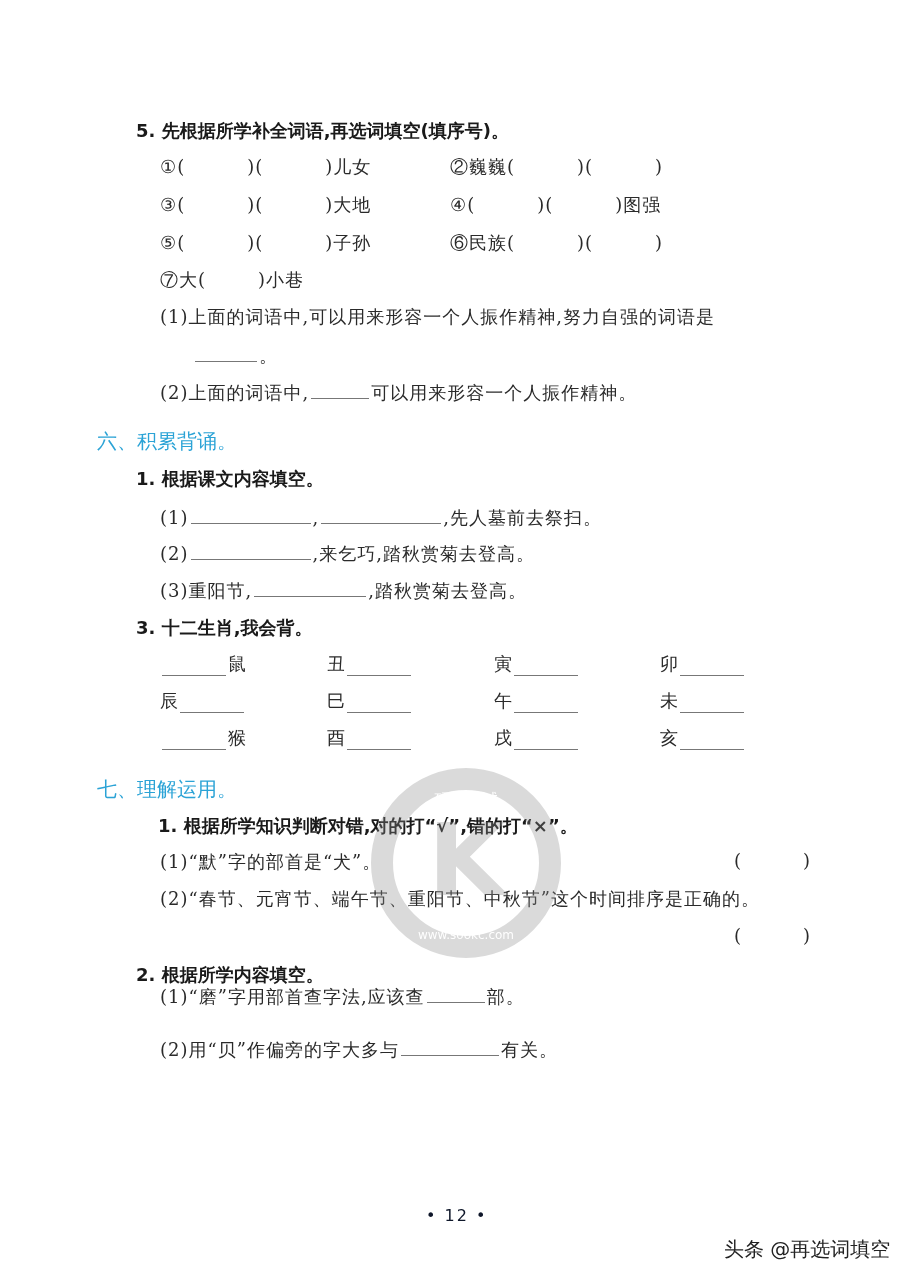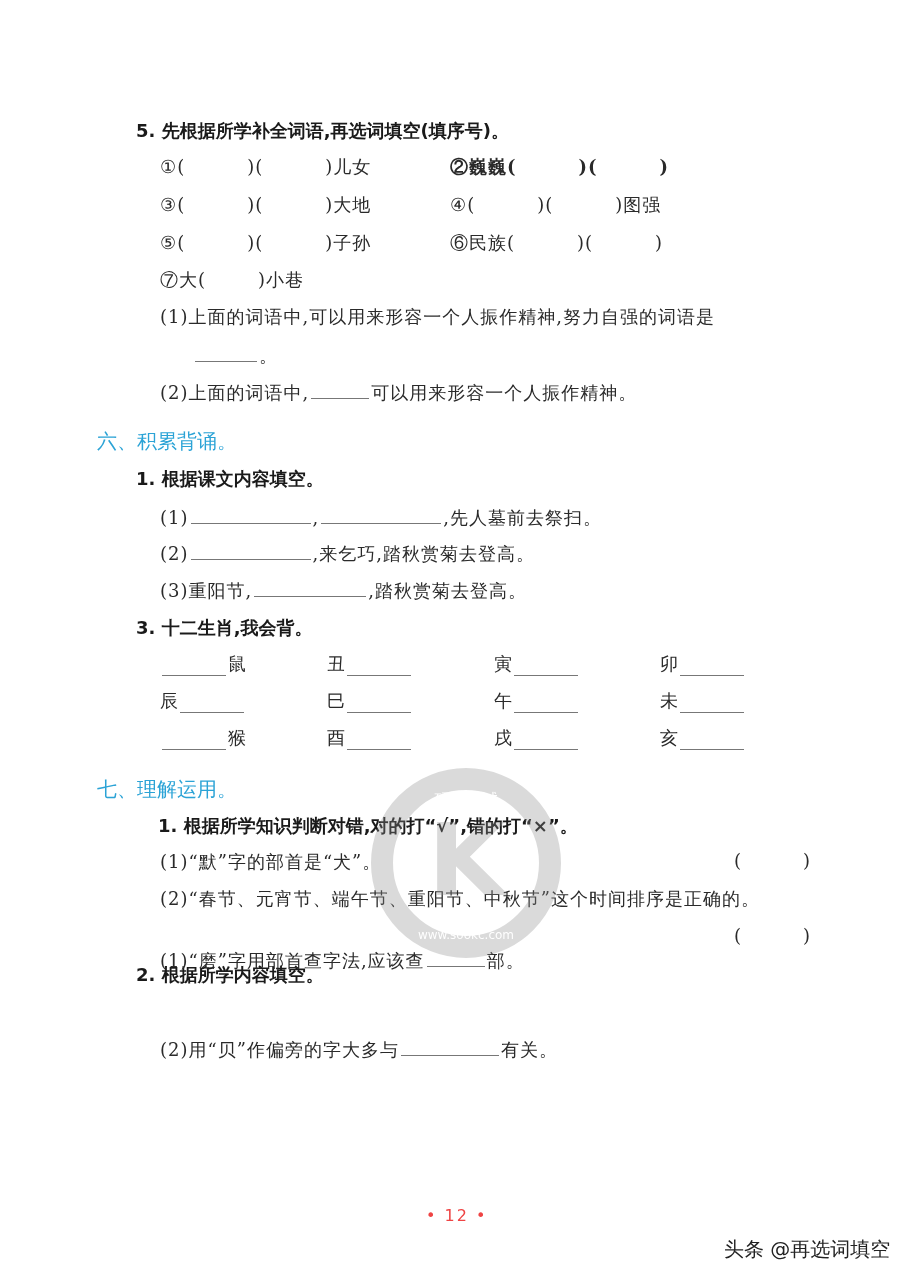--- a/index.html
+++ b/index.html
@@ -11,33 +11,33 @@
   .abs { position: absolute; white-space: nowrap; }
   .q { font-family: "DejaVu Sans", "Liberation Sans", sans-serif; font-weight: bold; font-size: 18px; color: #1a1a1a; }
   .sec { font-family: "DejaVu Sans", "Liberation Sans", sans-serif; font-size: 20px; color: #2ba3d6; }
   .t { font-size: 18px; color: #2a2a2a; letter-spacing: 1px; }
   .blank { display: inline-block; border-bottom: 1px solid #777; height: 18px; vertical-align: baseline; margin: 0 2px; }
   .paren-gap { display: inline-block; }
   .zod { position: absolute; font-size: 18px; color: #2a2a2a; display: flex; align-items: flex-end; }
   .zod .blank { width: 64px; }
   .judge { position: absolute; font-size: 18px; color: #2a2a2a; }
   .judge .gap { display: inline-block; width: 62px; }
-  .pageno { position: absolute; left: 426px; top: 1206px; color: #ef4444; font-family: "DejaVu Sans", sans-serif; font-size: 16px; letter-spacing: 2px; text-align: right; }
+  .pageno { position: absolute; left: 426px; top: 1206px; color: #0f172a; font-family: "DejaVu Sans", sans-serif; font-size: 16px; letter-spacing: 2px; text-align: right; }
   .credit { position: absolute; left: 724px; top: 1236px; color: #222; font-family: "DejaVu Sans", sans-serif; font-size: 20px; text-shadow: 0 0 2px #fff, 0 0 3px #fff; }
   .wm { position: absolute; left: 366px; top: 763px; width: 200px; height: 200px; pointer-events: none; opacity: 0.32; }
 </style>
 </head>
 <body>
 
 <div class="abs q" style="left:136px;top:119px;">5. 先根据所学补全词语,再选词填空(填序号)。</div>
 
 <div class="abs t" style="left:160px;top:155px;">
   <span>①</span>(<span class="paren-gap" style="width:62px"></span>)(<span class="paren-gap" style="width:62px"></span>)<span>儿女</span>
 </div>
-<div class="abs t" style="left:450px;top:155px;font-weight:bold;">
+<div class="abs t" style="left:450px;top:155px;">
   <span>②</span><span>巍巍</span>(<span class="paren-gap" style="width:62px"></span>)(<span class="paren-gap" style="width:62px"></span>)
 </div>
 
 <div class="abs t" style="left:160px;top:193px;">
   <span>③</span>(<span class="paren-gap" style="width:62px"></span>)(<span class="paren-gap" style="width:62px"></span>)<span>大地</span>
 </div>
 <div class="abs t" style="left:450px;top:193px;">
   <span>④</span>(<span class="paren-gap" style="width:62px"></span>)(<span class="paren-gap" style="width:62px"></span>)<span>图强</span>
 </div>
 
@@ -133,21 +133,21 @@
 <div class="judge" style="left:734px;top:850px;">
   <span>(</span><span class="gap"></span><span>)</span>
 </div>
 
 <div class="abs t" style="left:160px;top:887px;">(2)“春节、元宵节、端午节、重阳节、中秋节”这个时间排序是正确的。</div>
 <div class="judge" style="left:734px;top:925px;">
   <span>(</span><span class="gap"></span><span>)</span>
 </div>
 
 <div class="abs q" style="left:136px;top:963px;">2. 根据所学内容填空。</div>
-<div class="abs t" style="left:160px;top:948px;">
+<div class="abs t" style="left:160px;top:984px;">
   <span>(1)“磨”字用部首查字法,应该查</span><span class="blank" style="width:58px"></span><span>部。</span>
 </div>
 <div class="abs t" style="left:160px;top:1037px;">
   <span>(2)用“贝”作偏旁的字大多与</span><span class="blank" style="width:98px"></span><span>有关。</span>
 </div>
 
 <svg class="wm" viewBox="0 0 200 200">
   <circle cx="100" cy="100" r="84" fill="none" stroke="#8d8d8d" stroke-width="22"></circle>
   <text x="62" y="132" font-family="DejaVu Sans, sans-serif" font-size="100" font-weight="bold" fill="#8d8d8d">K</text>
   <text x="100" y="42" text-anchor="middle" font-family="DejaVu Serif, serif" font-size="16" fill="#fff">硕科考试</text>

